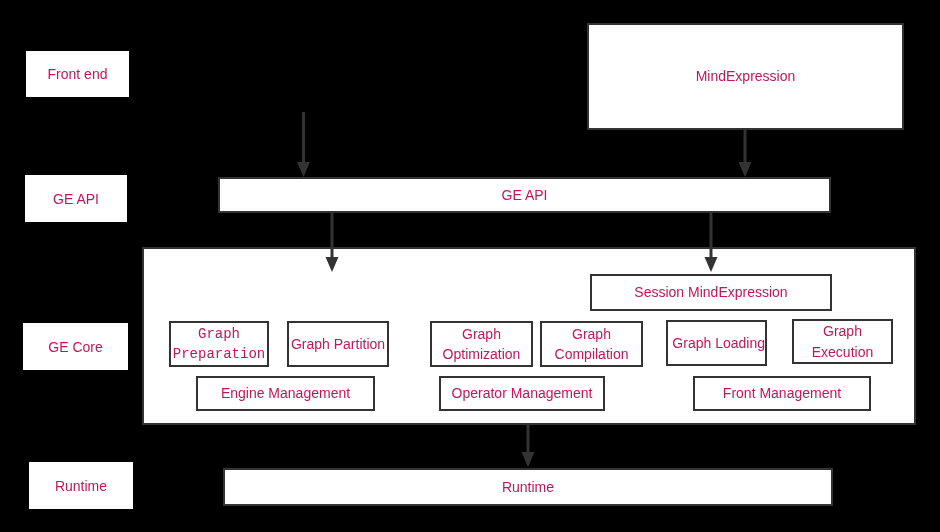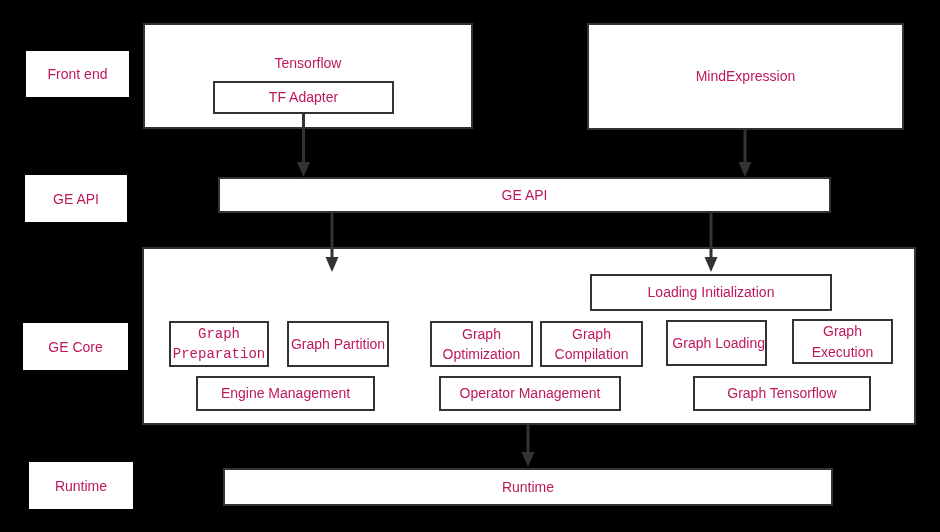--- a/index.html
+++ b/index.html
@@ -53,21 +53,21 @@
   #session-init-box { left: 446px; top: 25px; width: 242px; height: 37px; }
   .pipe { top: 72px; height: 46px; }
   #pipe-0 { left: 25px;  width: 100px; font-family: Liberation Mono, monospace; }
   #pipe-1 { left: 143px; width: 102px; text-align: center; }
   #pipe-2 { left: 286px; width: 103px; }
   #pipe-3 { left: 396px; width: 103px; }
   #pipe-4 { left: 522px; width: 101px; top: 71px; justify-content: flex-end; }
   #pipe-5 { left: 648px; width: 101px; top: 70px; height: 45px; text-align: center; }
   .mgmt { top: 127px; height: 35px; }
   #mgmt-0 { left: 52px;  width: 179px; }
-  #mgmt-1 { left: 295px; width: 182px; }
+  #mgmt-1 { left: 295px; width: 166px; }
   #mgmt-2 { left: 549px; width: 178px; }
   
   #runtime-bar { left: 223px; top: 468px; width: 610px; height: 38px; }
   
   #arrows {
     position: absolute;
     left: 0; top: 0;
     width: 940px; height: 532px;
     z-index: 5;
     pointer-events: none;
@@ -78,37 +78,31 @@
 </head>
 <body>
 
 <div class="diagram">
 
   <div class="side-label" id="lbl-front-end">Front end</div>
   <div class="side-label" id="lbl-ge-api">GE API</div>
   <div class="side-label" id="lbl-ge-core">GE Core</div>
   <div class="side-label" id="lbl-runtime">Runtime</div>
 
-  <div class="box" id="tensorflow-box">
-    <div id="tensorflow-title">Tensorflow</div>
-    <div class="box center" id="tf-adapter-box">
-      <span>TF Adapter</span>
-    </div>
-  </div>
   <div class="box center" id="mind-expression-box">
     <span>MindExpression</span>
   </div>
 
   <div class="box center" id="ge-api-bar">
     <span>GE API</span>
   </div>
 
   <div class="box" id="ge-core-box">
     <div class="box center" id="session-init-box">
-      <span>Loading Initialization</span>
+      <span>Session MindExpression</span>
     </div>
 
     <div class="box center pipe" id="pipe-0">
       <span>Graph Preparation</span>
     </div>
     <div class="box center pipe" id="pipe-1">
       <span>Graph Partition</span>
     </div>
     <div class="box center pipe" id="pipe-2">
       <span>Graph Optimization</span>
@@ -123,21 +117,21 @@
       <span>Graph Execution</span>
     </div>
 
     <div class="box center mgmt" id="mgmt-0">
       <span>Engine Management</span>
     </div>
     <div class="box center mgmt" id="mgmt-1">
       <span>Operator Management</span>
     </div>
     <div class="box center mgmt" id="mgmt-2">
-      <span>Graph Tensorflow</span>
+      <span>Front Management</span>
     </div>
   </div>
 
   <div class="box center" id="runtime-bar">
     <span>Runtime</span>
   </div>
 
   <svg id="arrows" viewBox="0 0 940 532" xmlns="http://www.w3.org/2000/svg">
     <g>
       <line x1="303.5" y1="112" x2="303.5" y2="164"></line>

